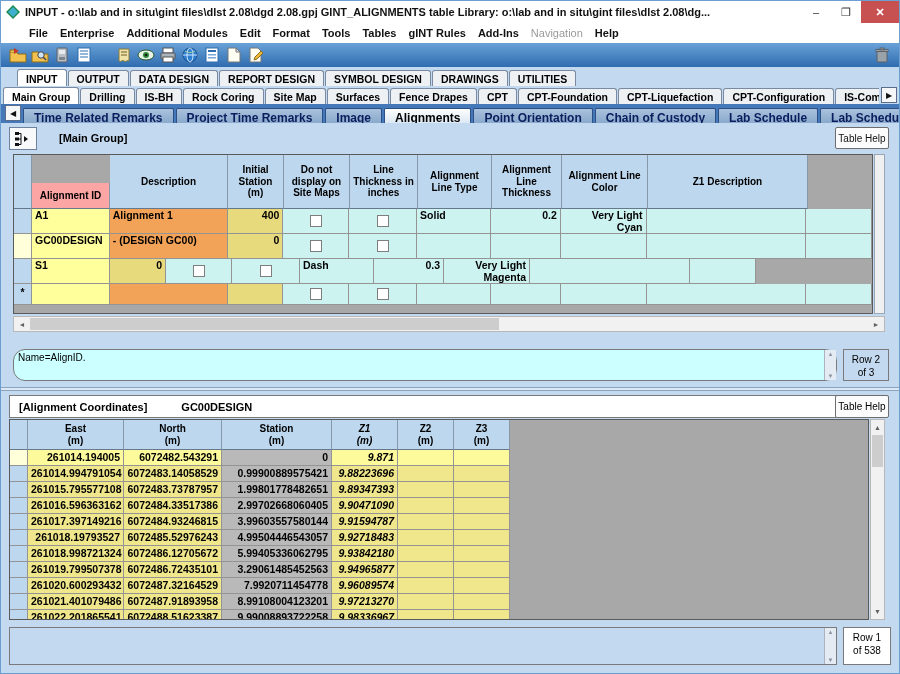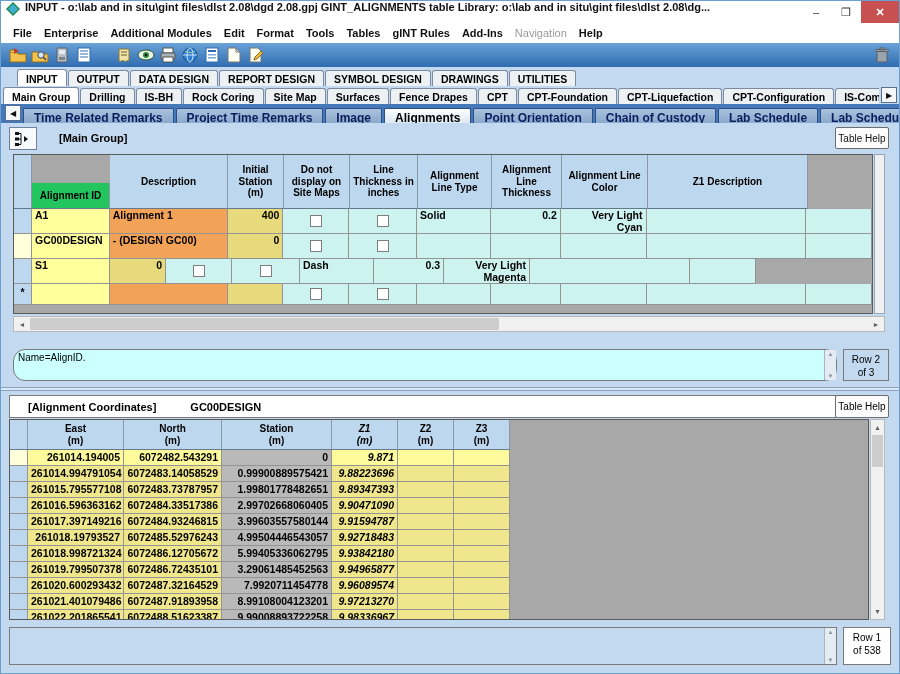--- a/index.html
+++ b/index.html
@@ -1,28 +1,28 @@
 <!DOCTYPE html>
 <html><head>
 <meta charset="utf-8">
 <style>
   * { margin:0; padding:0; box-sizing:border-box; }
   html,body { width:900px; height:674px; font-family:"Liberation Sans", sans-serif; }
   .window { position:relative; width:900px; height:674px; background:#c3d9f0; border:1px solid #6b9fd2; overflow:hidden; }
 
   
-  .titlebar { height:22px; background:#ffffff; display:flex; padding-left:4px; }
+  .titlebar { height:22px; background:#ffffff; display:flex; align-items:center; padding-left:4px; }
   .app-icon { width:16px; height:16px; display:inline-flex; align-items:center; justify-content:center; }
   .title { flex:1; font-size:11px; font-weight:bold; color:#111; white-space:nowrap; overflow:hidden; padding-left:4px; }
   .winbtns { display:flex; height:22px; }
   .wb { width:30px; height:22px; display:flex; align-items:center; justify-content:center; font-size:11px; color:#333; }
   .wb.close { background:#c75050; color:#fff; width:38px; font-weight:bold; }
 
   
-  .menubar { height:20px; background:#ffffff; display:flex; align-items:center; padding-left:6px; }
+  .menubar { height:20px; background:#ffffff; display:flex; align-items:center; padding-left:22px; }
   .menu-item { font-size:11px; font-weight:bold; color:#111; padding:0 6px; cursor:default; }
   .menu-item.disabled { color:#9a9a9a; font-weight:normal; }
 
   
   .toolbar { height:24px; background:linear-gradient(#6aa2d8,#2f6cb0); display:flex; align-items:center; padding:0 6px; }
   .tbicon { width:22px; height:20px; display:flex; align-items:center; justify-content:center; }
   .tbgap { width:18px; }
   .tbspring { flex:1; }
 
   
@@ -41,21 +41,21 @@
   .content { position:relative; height:551px; background:#c3d9f0; }
   .pane1-header { position:absolute; top:4px; left:0; right:0; height:24px; }
   .group-btn { position:absolute; left:8px; top:0; width:28px; height:23px; background:#f7f9fb; border:1px solid #6e82a0; display:flex; align-items:center; justify-content:center; }
   .pane-title { position:absolute; left:58px; top:5px; font-size:11px; font-weight:bold; color:#000; }
   .help-btn { position:absolute; right:10px; top:0; width:54px; height:22px; background:#fbfbfb; border:1px solid #6e6e6e; border-radius:2px; font-size:10px; color:#111; display:flex; align-items:center; justify-content:center; }
 
   
   .grid { position:absolute; background:#a8a8a8; border:1px solid #5a5a5a; overflow:hidden; }
   .trow { display:flex; }
   .th { background:#bdd7ee; border-right:1px solid #8899aa; border-bottom:1px solid #66788c; font-size:10px; font-weight:bold; text-align:center; white-space:pre-line; display:flex; align-items:center; justify-content:center; line-height:1.15; color:#000; }
-  .th.th-id { background:#22c55e;margin-top:28px; }
+  .th.th-id { background:#fca5a5;margin-top:28px; }
   .cell { border-right:1px solid #949494; border-bottom:1px solid #949494; font-size:10.5px; font-weight:bold; color:#000; padding:1px 3px; overflow:hidden; line-height:1.1; display:block; }
   .num { text-align:right; }
   .ctr { display:flex; align-items:center; justify-content:center; }
   .sel { background:#bdd7ee; text-align:center; padding-top:3px; }
   .sel.selrow { background:#ffffd9; }
   .checkbox { width:12px; height:12px; background:#ffffff; border:1px solid #7e7e7e; display:inline-block; }
 
   
   #topgrid { top:31px; left:12px; width:860px; height:160px; }
   #topgrid .thead { height:54px; }
@@ -84,21 +84,21 @@
   #status1 { top:226px; left:12px; width:824px; height:32px; background:#ccffff;border-radius:12px; }
   #status2 { top:504px; left:8px; width:828px; height:38px; background:#c3d9f0; }
   .rowind { position:absolute; border:1px solid #7a7a7a; font-size:10px; color:#000; text-align:center; line-height:1.3; padding-top:3px; }
   #rowind1 { top:226px; left:842px; width:46px; height:32px; background:#c3d9f0; }
   #rowind2 { top:504px; left:842px; width:48px; height:38px; background:#ffffff; }
 
   .sep { position:absolute; top:264px; left:0; width:100%; height:4px; border-top:1px solid #8ba3bf; border-bottom:1px solid #8ba3bf; background:#dce8f4; }
 
   .pane2-header { position:absolute; top:272px; left:0; right:0; height:24px; }
   .coordbox { position:absolute; left:8px; top:0; width:828px; height:23px; background:#ffffff; border:1px solid #7a7a7a; display:flex; align-items:center; }
-  .coordbox .ttl { font-size:11px; font-weight:bold; margin-left:18px; }
+  .coordbox .ttl { font-size:11px; font-weight:bold; margin-left:9px; }
   .coordbox .sub { font-size:11px; font-weight:bold; margin-left:34px; }
   .help-btn2 { position:absolute; right:10px; top:0; width:54px; height:23px; background:#fbfbfb; border:1px solid #6e6e6e; border-radius:2px; font-size:10px; display:flex; align-items:center; justify-content:center; }
 
   
   #botgrid { top:296px; left:8px; width:860px; height:201px; }
   #botgrid .bhead { height:30px; }
   #botgrid .brow { height:16px; }
   .b0{width:18px;} .b1{width:96px;} .b2{width:98px;} .b3{width:110px;} .b4{width:66px;font-style:italic;} .b5{width:56px;} .b6{width:56px;}
   .fill { flex:1; background:#a8a8a8; border-bottom:none; }
   .brightcell { background:#fdfa9b; }

